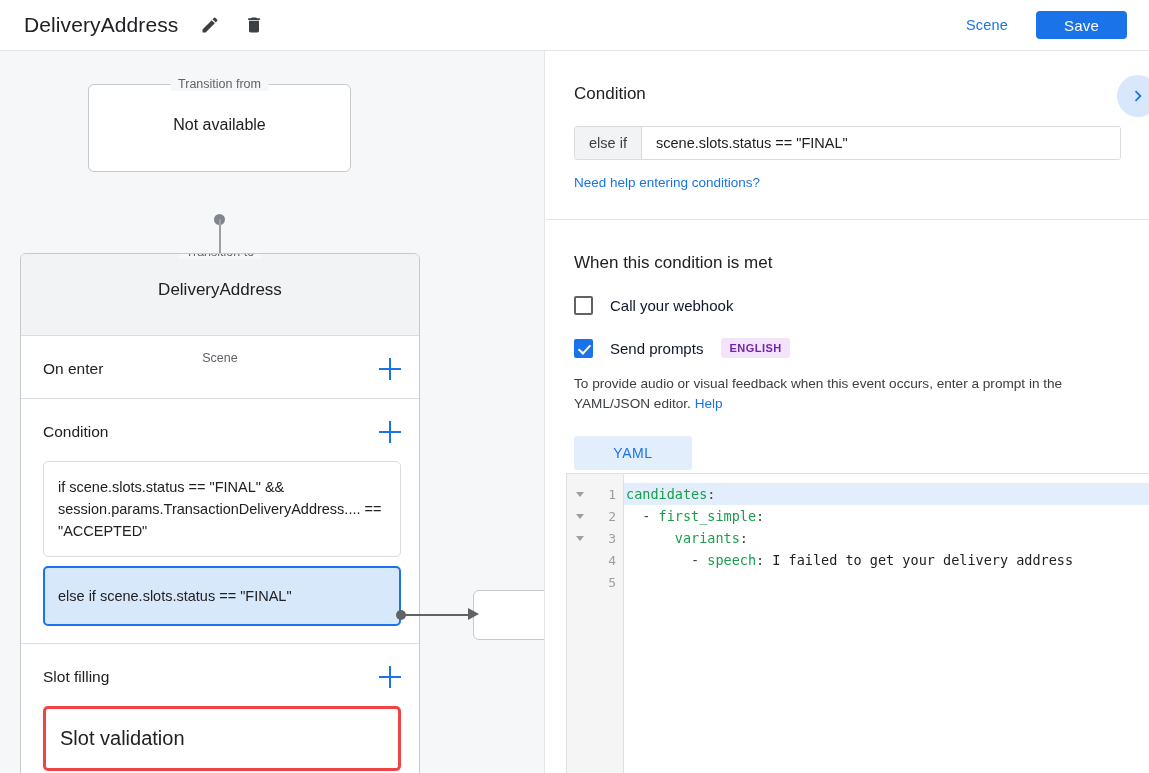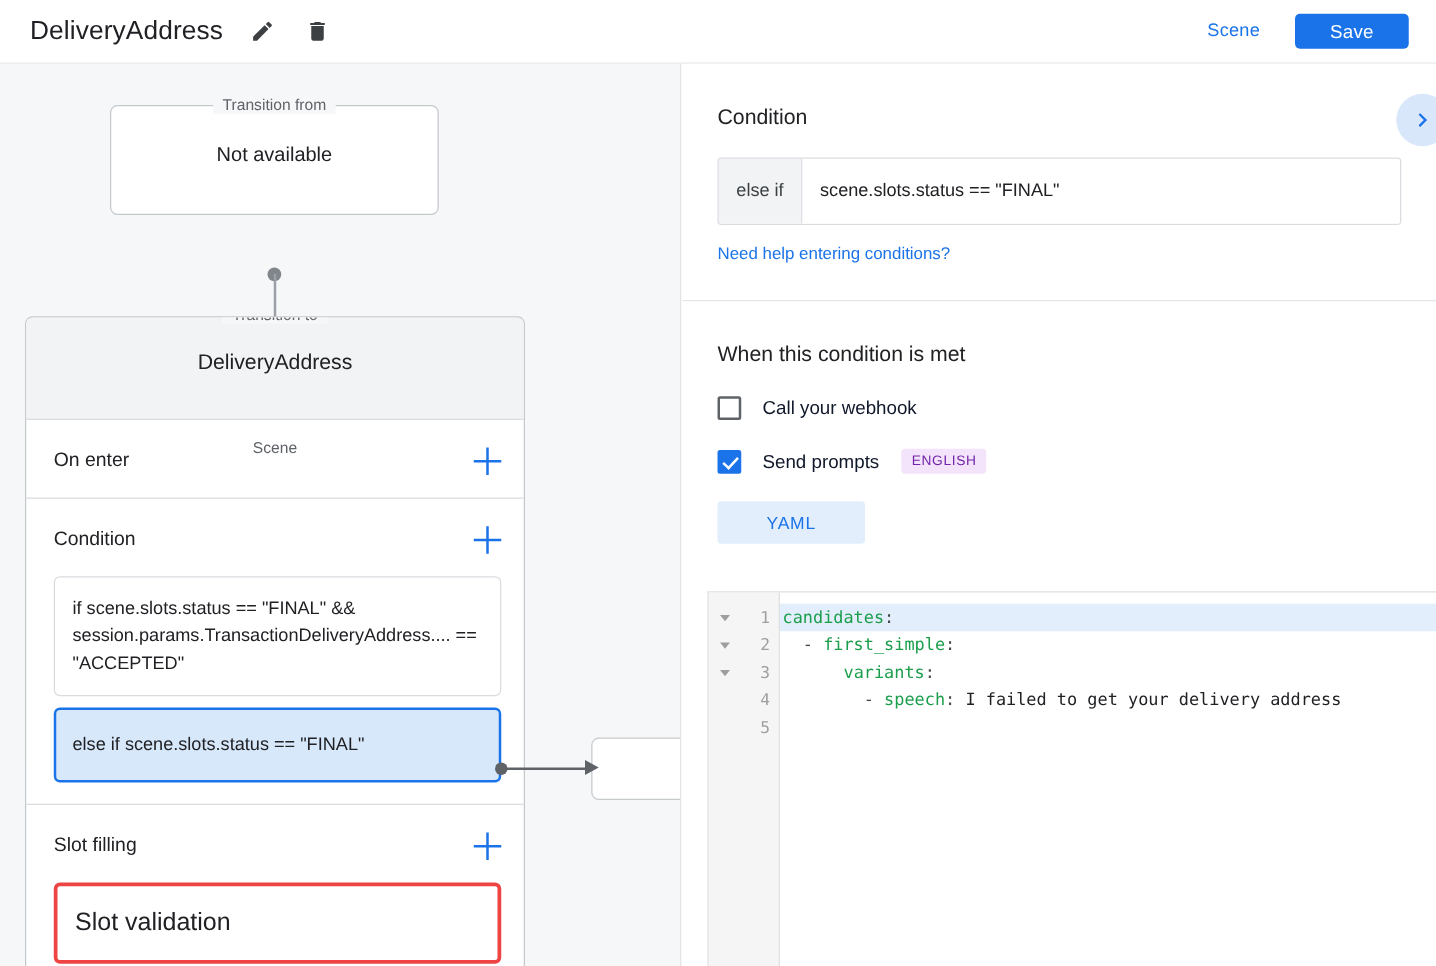--- a/index.html
+++ b/index.html
@@ -279,21 +279,21 @@
     display: flex; align-items: center; justify-content: center;
     cursor: pointer;
     z-index: 9;
   }
 
   .cond-input-row {
     margin-top: 22px;
     display: flex;
     border: 1px solid #dadce0;
     border-radius: 3px;
-    height: 54px;
+    height: 34px;
     overflow: hidden;
   }
   .cond-prefix {
     width: 67px;
     background: #f1f3f4;
     border-right: 1px solid #dadce0;
     display: flex; align-items: center; justify-content: center;
     font-size: 14.5px;
     color: #3c4043;
     flex: 0 0 67px;
@@ -351,21 +351,21 @@
     margin-left: 17px;
     font-size: 15px;
     font-weight: 500;
     color: #0f172a;
   }
   .lang-badge {
     margin-left: 18px;
     background: #f3e4fb;
     color: #7324a8;
     font-size: 11px;
-    font-weight: 400;
+    font-weight: 700;
     letter-spacing: 0.5px;
     padding: 4px 8px;
     border-radius: 3px;
   }
   .desc-text {
     margin-top: 16px;
     font-size: 13.6px;
     line-height: 20px;
     color: #3c4043;
     max-width: 550px;
@@ -556,20 +556,21 @@
       <div class="checkbox"></div>
       <div class="chk-label">Call your webhook</div>
     </div>
 
     <div class="chk-row">
       <div class="checkbox checked"></div>
       <div class="chk-label">Send prompts</div>
       <div class="lang-badge">ENGLISH</div>
     </div>
 
+    <div class="desc-text"><span>To provide audio or visual feedback when this event occurs, enter a prompt in the YAML/JSON editor.</span> <span class="desc-link">Help</span></div>
 
     <div class="tabs">
       <div class="tab active">YAML</div>
     </div>
   </div>
 
   <div class="editor">
     <div class="gutter">
       <div class="gutter-row">
         <div class="fold">

